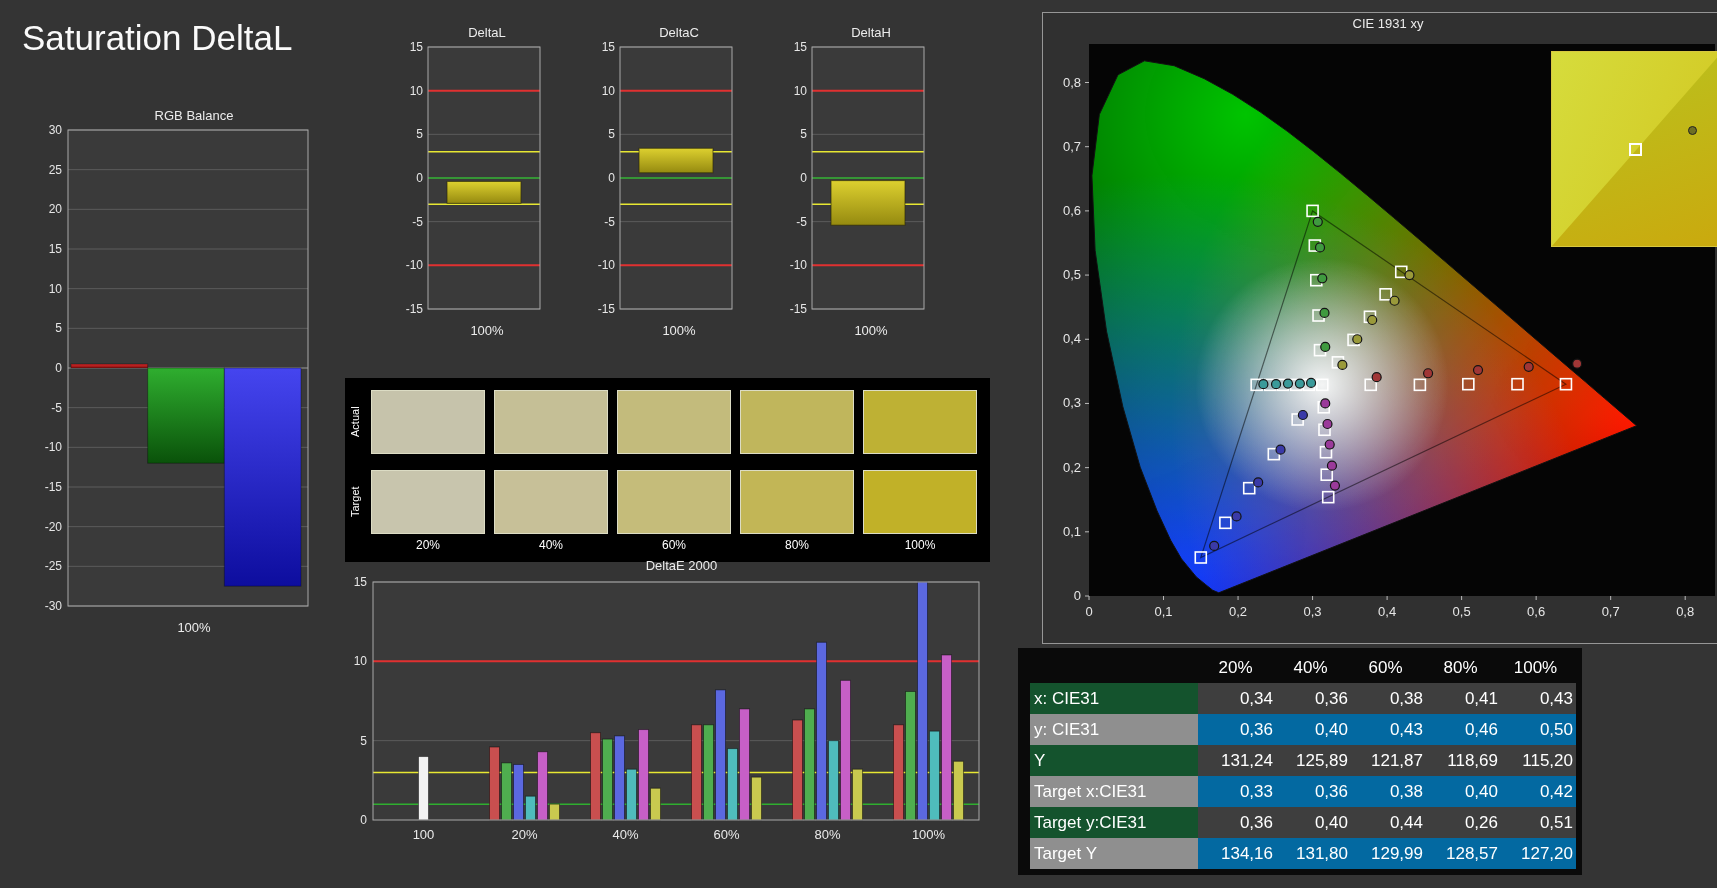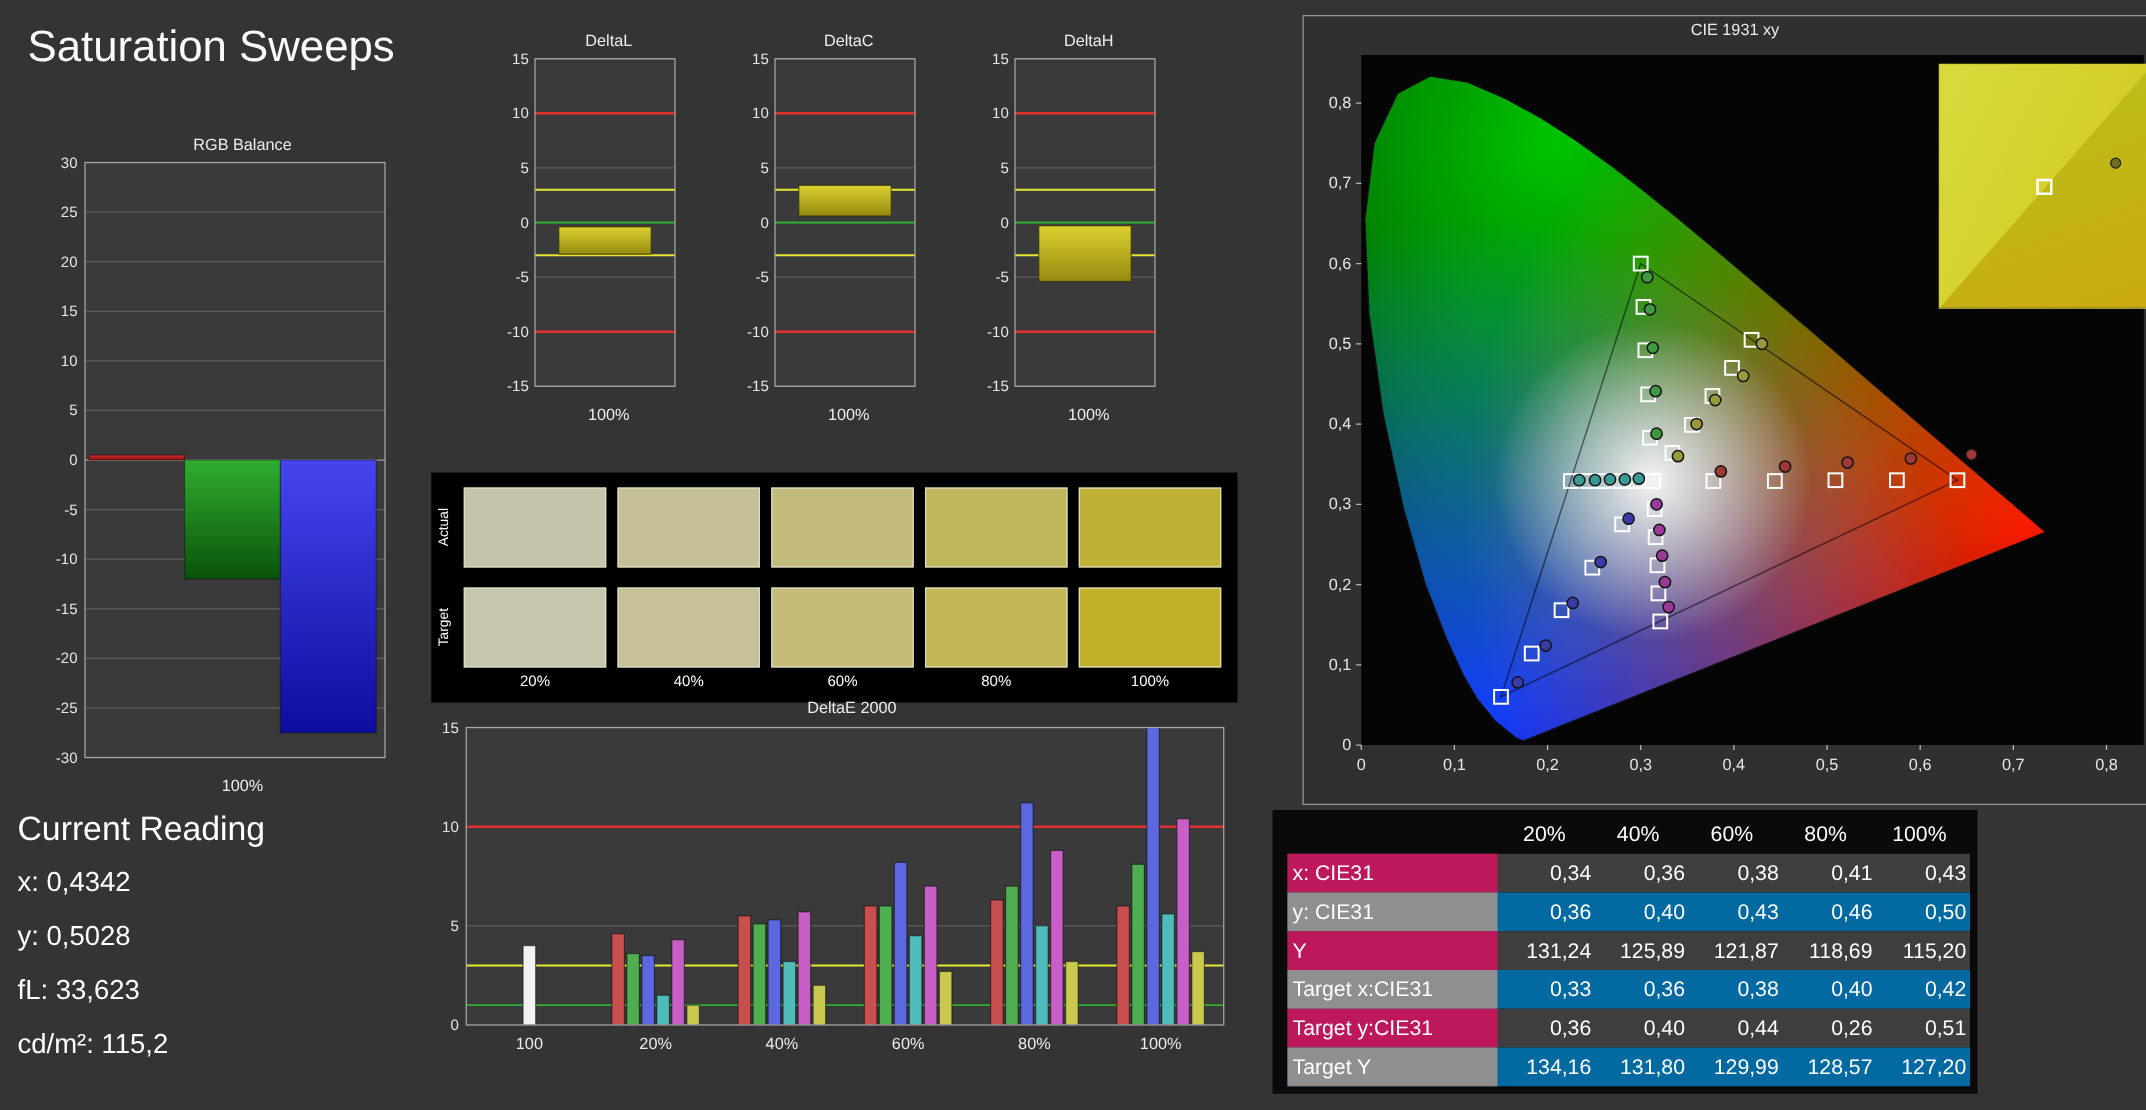--- a/index.html
+++ b/index.html
@@ -47,32 +47,32 @@
             background:linear-gradient(115deg,#d6dc3c 0%,#d2c51f 100%);
             clip-path:polygon(0 0,100% 0,0 100%);}
   .inset-square{position:absolute;left:45%;top:47%;width:13px;height:13px;border:2px solid #fff;}
   .inset-circle{position:absolute;left:80%;top:38%;width:9px;height:9px;border-radius:50%;
             background:#6f6f23;border:1px solid #222;}
 
   #resultsTable{position:absolute;left:1018px;top:648px;width:564px;background:#0a0a0a;padding:4px 6px 6px 12px;}
   .trow{display:grid;grid-template-columns:168px repeat(5,75px);height:31px;align-items:center;}
   .thead .tcell{font-size:17px;text-align:center;color:#fff;}
   .trow.odd{background:#3e3e3e;}
-  .trow.odd .tlabel{background:#be185d;}
+  .trow.odd .tlabel{background:#14532d;}
   .trow.even{background:#0369a1;}
   .trow.even .tlabel{background:#8f8f8f;}
   .tlabel{font-size:17px;color:#fff;padding-left:4px;height:100%;display:flex;align-items:center;}
   .tcell{font-size:17px;color:#fff;text-align:right;}
 </style>
 </head>
 <body>
 
 <div class="screen">
 
-  <div class="page-title">Saturation Sweeps</div>
+  <div class="page-title">Saturation DeltaL</div>
 
   <div class="panel" id="rgbPanel">
     <div class="chart-title">RGB Balance</div>
     <svg id="rgbChart" width="292" height="492">
         <defs>
           <linearGradient id="rgbg0" x1="0" y1="0" x2="0" y2="1">
             <stop offset="0%" stop-color="#d42a2a"></stop>
             <stop offset="100%" stop-color="#8a1010"></stop>
           </linearGradient>
           <linearGradient id="rgbg1" x1="0" y1="0" x2="0" y2="1">
@@ -112,27 +112,20 @@
         <line x1="40" y1="6" x2="280" y2="6" stroke="#5c5c5c" stroke-width="1"></line>
         <text x="34" y="10" text-anchor="end" font-size="12" fill="#e6e6e6">30</text>
         <rect x="43" y="240.03333333333333" width="76.66666666666667" height="3.9666666666666686" fill="url(#rgbg0)" stroke="rgba(0,0,0,0.35)"></rect>
         <rect x="119.66666666666667" y="244" width="76.66666666666667" height="95.19999999999999" fill="url(#rgbg1)" stroke="rgba(0,0,0,0.35)"></rect>
         <rect x="196.33333333333334" y="244" width="76.66666666666667" height="218.16666666666669" fill="url(#rgbg2)" stroke="rgba(0,0,0,0.35)"></rect>
         <rect x="40" y="6" width="240" height="476" fill="none" stroke="#a8a8a8"></rect>
       </svg>
     <div class="xlabel">100%</div>
   </div>
 
-  <div class="panel" id="reading">
-    <div class="reading-title">Current Reading</div>
-    <div class="reading-line">x: 0,4342</div>
-    <div class="reading-line">y: 0,5028</div>
-    <div class="reading-line">fL: 33,623</div>
-    <div class="reading-line">cd/m²: 115,2</div>
-  </div>
 
   <div class="panel delta-panel" id="dlPanel">
     <div class="chart-title">DeltaL</div>
     <svg id="dlChart" width="150" height="278">
         <defs>
           <linearGradient id="dlChartg" x1="0" y1="0" x2="0" y2="1">
             <stop offset="0%" stop-color="#ddd02f"></stop>
             <stop offset="100%" stop-color="#958a10"></stop>
           </linearGradient>
         </defs>

